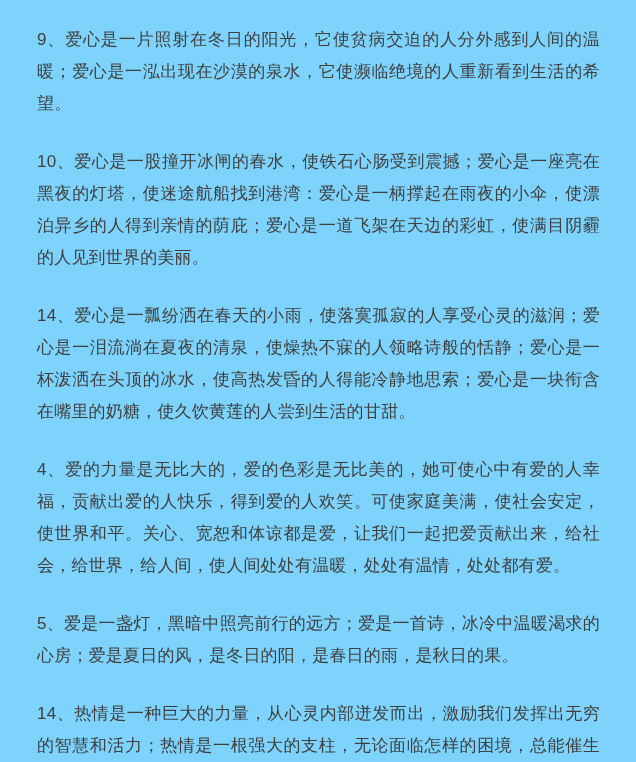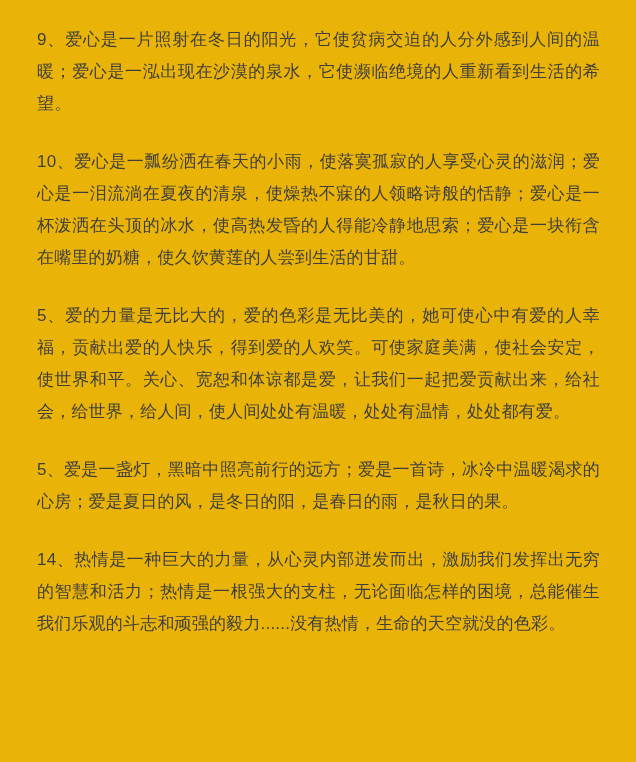--- a/index.html
+++ b/index.html
@@ -10,38 +10,39 @@
     width: 636px;
     height: 762px;
     background: #ffffff;
     overflow: hidden;
   }
   .doc-page {
     box-sizing: border-box;
     width: 636px;
     height: 762px;
     padding: 24px 36px 0 37px;
-    background: #eab308;
+    background: #7dd3fc;
   }
   .doc-page p {
     margin: 0 0 26px 0;
     font-family: "Liberation Sans", "DejaVu Sans", sans-serif;
     font-size: 17px;
     line-height: 32px;
     color: #3f3f3f;
     text-align: justify;
     letter-spacing: 0.2px;
     word-break: break-all;
   }
   .doc-page p:last-child {
     margin-bottom: 0;
   }
 </style>
 </head>
 <body>
 
 <div class="doc-page">
   <p>9、爱心是一片照射在冬日的阳光，它使贫病交迫的人分外感到人间的温暖；爱心是一泓出现在沙漠的泉水，它使濒临绝境的人重新看到生活的希望。</p>
-  <p>10、爱心是一瓢纷洒在春天的小雨，使落寞孤寂的人享受心灵的滋润；爱心是一泪流淌在夏夜的清泉，使燥热不寐的人领略诗般的恬静；爱心是一杯泼洒在头顶的冰水，使高热发昏的人得能冷静地思索；爱心是一块衔含在嘴里的奶糖，使久饮黄莲的人尝到生活的甘甜。</p>
-  <p>5、爱的力量是无比大的，爱的色彩是无比美的，她可使心中有爱的人幸福，贡献出爱的人快乐，得到爱的人欢笑。可使家庭美满，使社会安定，使世界和平。关心、宽恕和体谅都是爱，让我们一起把爱贡献出来，给社会，给世界，给人间，使人间处处有温暖，处处有温情，处处都有爱。</p>
+  <p>10、爱心是一股撞开冰闸的春水，使铁石心肠受到震撼；爱心是一座亮在黑夜的灯塔，使迷途航船找到港湾：爱心是一柄撑起在雨夜的小伞，使漂泊异乡的人得到亲情的荫庇；爱心是一道飞架在天边的彩虹，使满目阴霾的人见到世界的美丽。</p>
+  <p>14、爱心是一瓢纷洒在春天的小雨，使落寞孤寂的人享受心灵的滋润；爱心是一泪流淌在夏夜的清泉，使燥热不寐的人领略诗般的恬静；爱心是一杯泼洒在头顶的冰水，使高热发昏的人得能冷静地思索；爱心是一块衔含在嘴里的奶糖，使久饮黄莲的人尝到生活的甘甜。</p>
+  <p>4、爱的力量是无比大的，爱的色彩是无比美的，她可使心中有爱的人幸福，贡献出爱的人快乐，得到爱的人欢笑。可使家庭美满，使社会安定，使世界和平。关心、宽恕和体谅都是爱，让我们一起把爱贡献出来，给社会，给世界，给人间，使人间处处有温暖，处处有温情，处处都有爱。</p>
   <p>5、爱是一盏灯，黑暗中照亮前行的远方；爱是一首诗，冰冷中温暖渴求的心房；爱是夏日的风，是冬日的阳，是春日的雨，是秋日的果。</p>
   <p>14、热情是一种巨大的力量，从心灵内部迸发而出，激励我们发挥出无穷的智慧和活力；热情是一根强大的支柱，无论面临怎样的困境，总能催生我们乐观的斗志和顽强的毅力......没有热情，生命的天空就没的色彩。</p>
 </div>
 
 </body></html>

